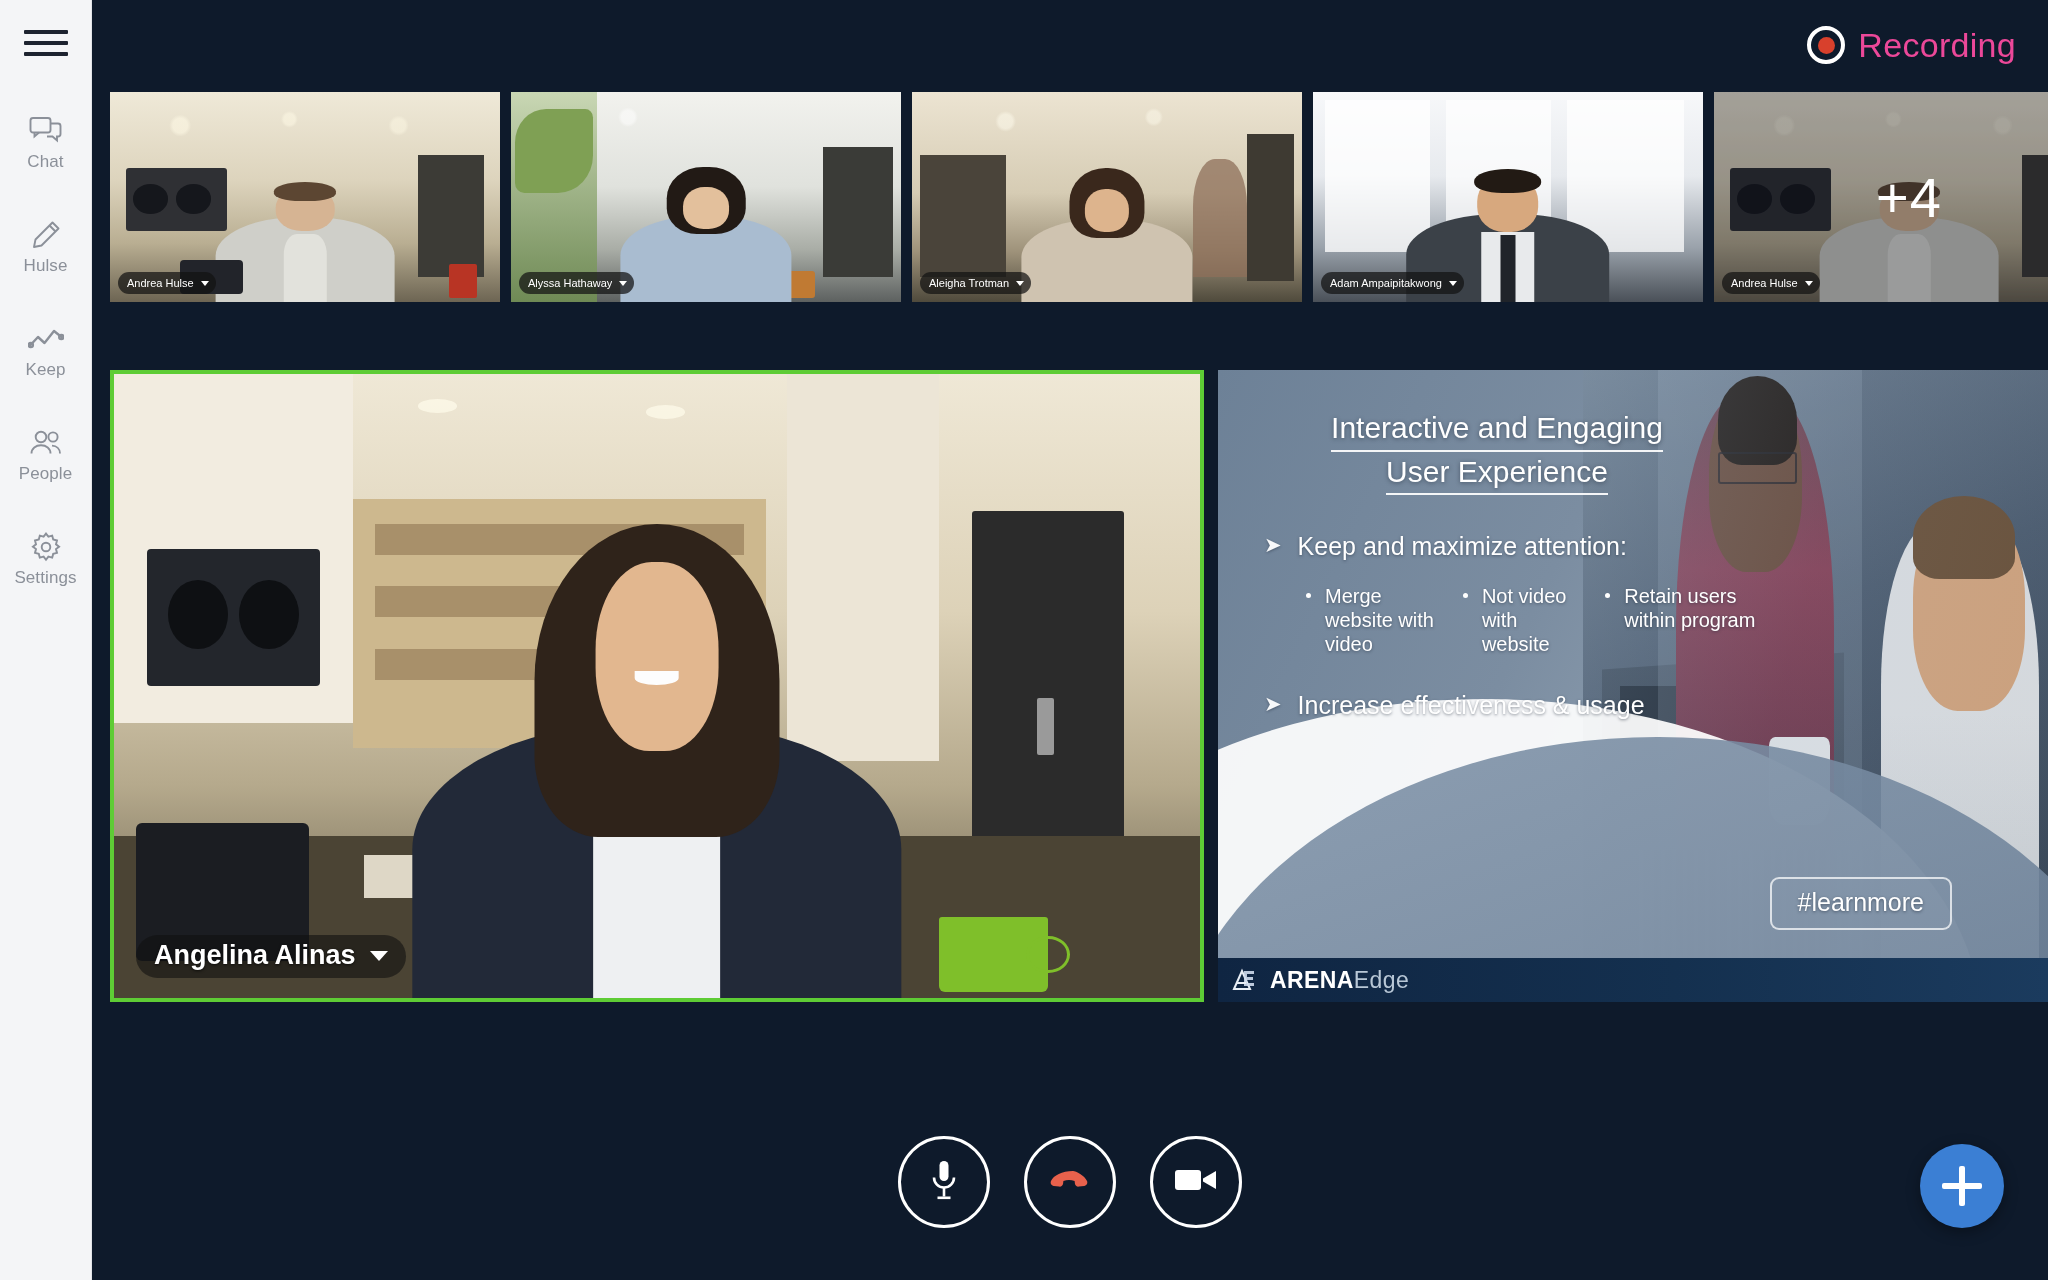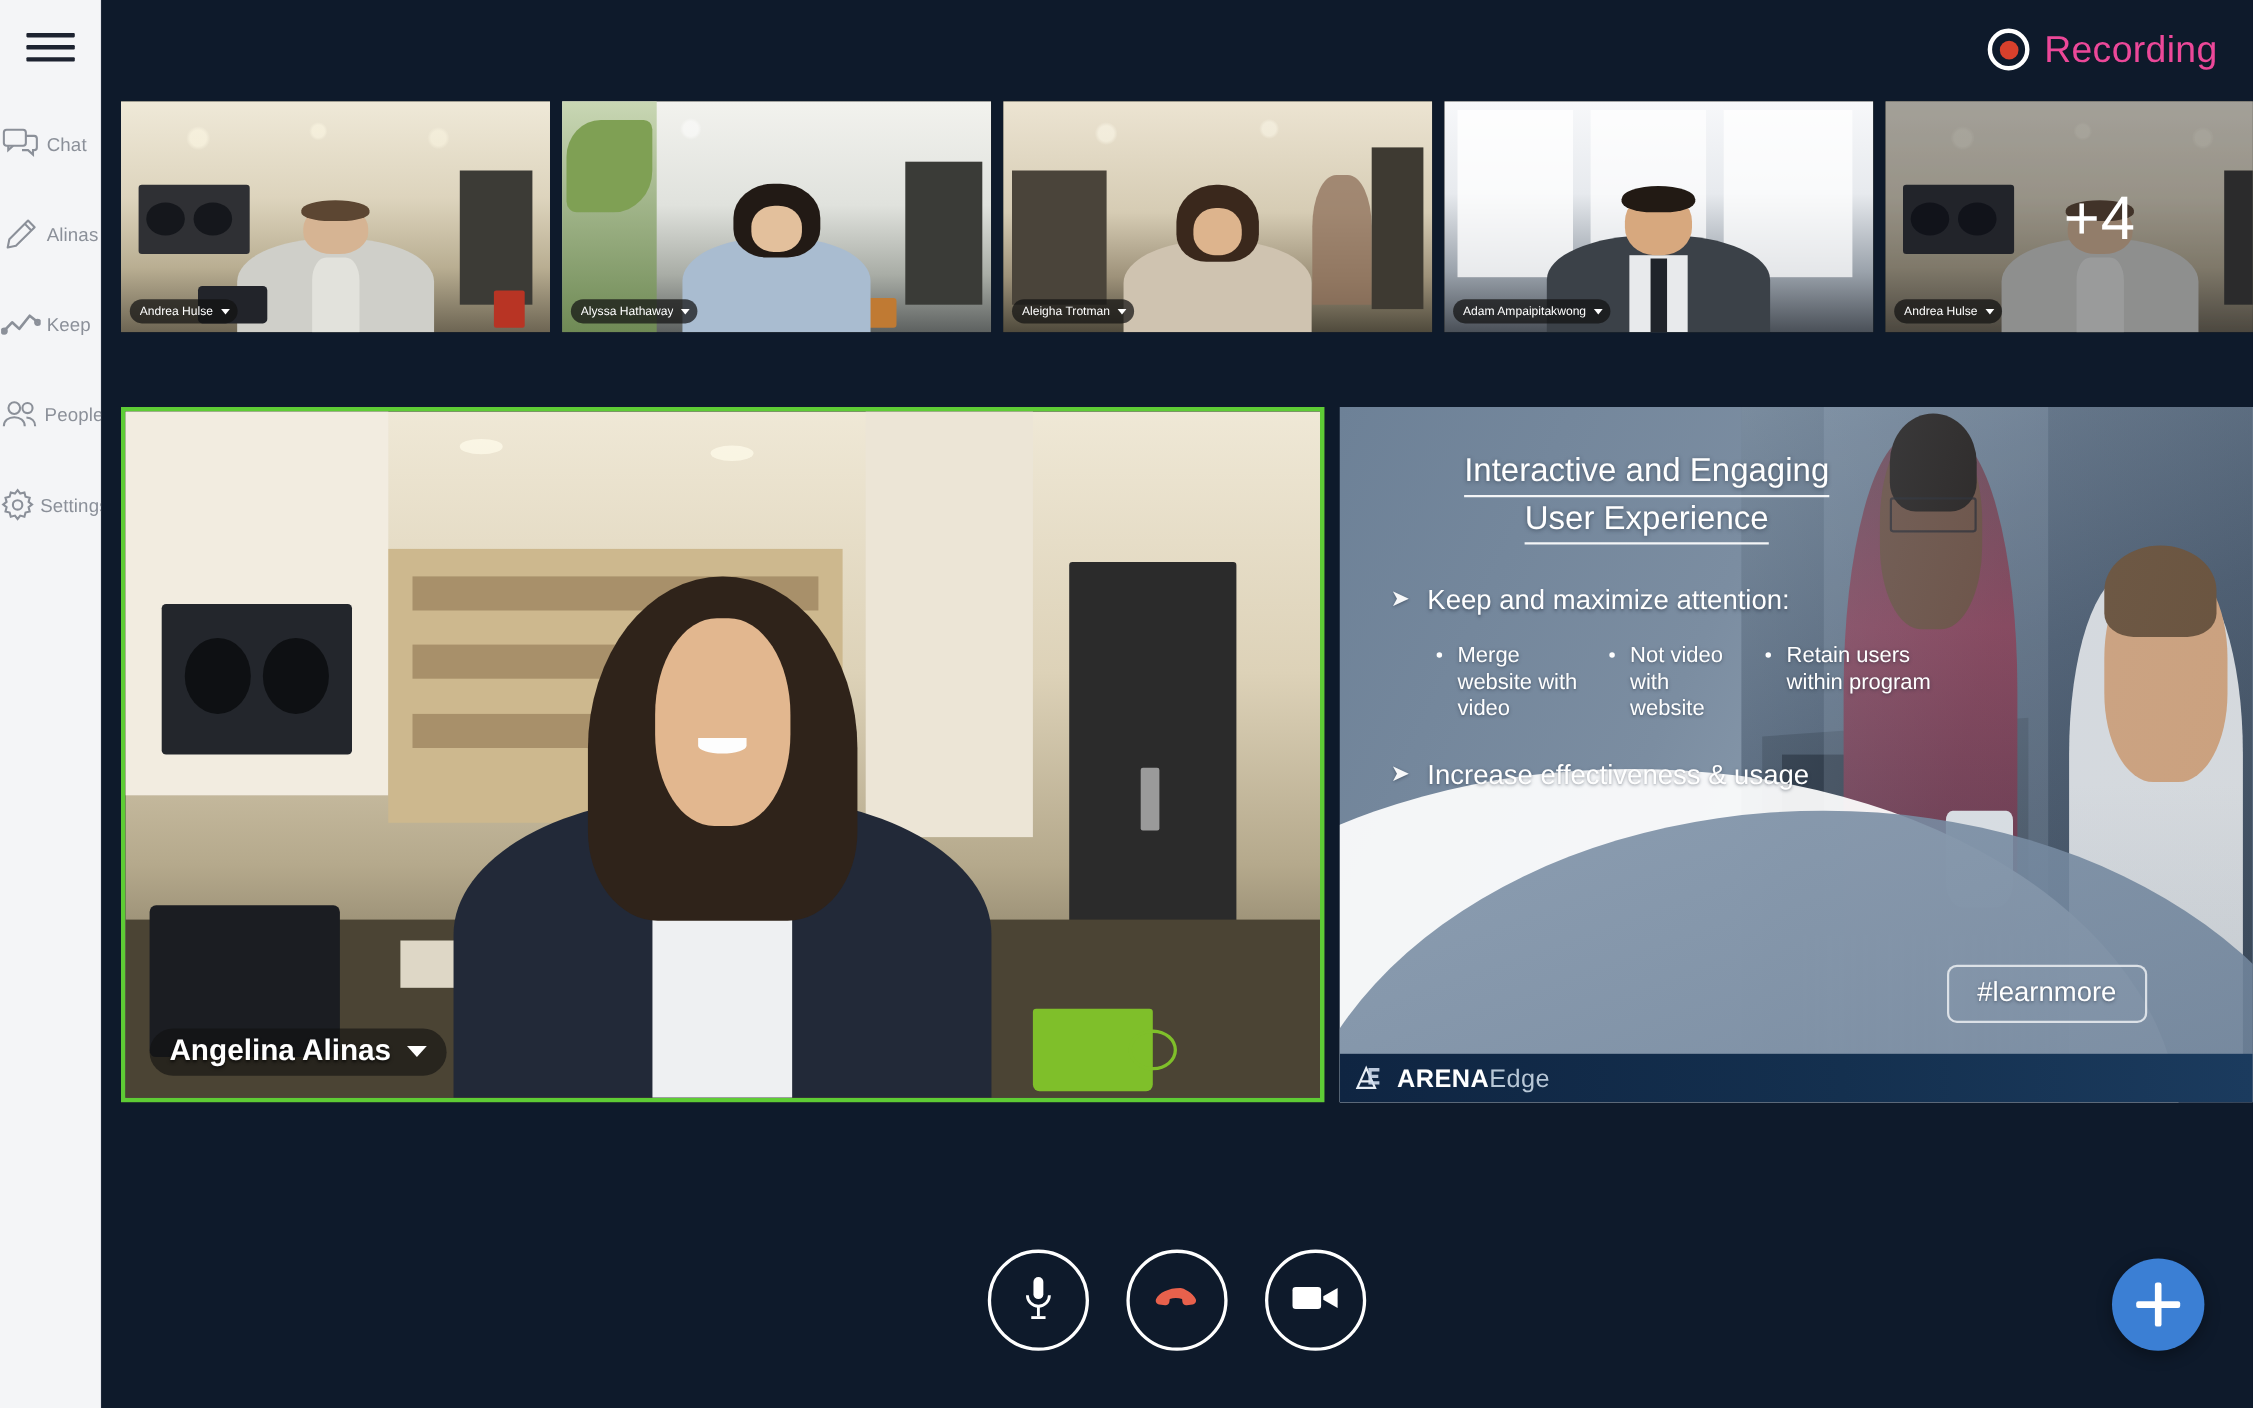--- a/index.html
+++ b/index.html
@@ -52,21 +52,21 @@
     margin-top: 48px;
     display: flex;
     flex-direction: column;
     gap: 36px;
     width: 100%;
     align-items: center;
   }
   .nav-item {
     width: 92px;
     display: flex;
-    flex-direction: row;
+    flex-direction: column;
     align-items: center;
     gap: 5px;
     cursor: pointer;
     padding: 6px 0;
   }
   .nav-item .nav-icon {
     width: 38px;
     height: 34px;
     display: flex;
     align-items: center;
@@ -489,21 +489,21 @@
         <span class="nav-label">Chat</span>
       </div>
 
       <div class="nav-item">
         <span class="nav-icon">
           <svg width="32" height="32" viewBox="0 0 32 32" fill="none" stroke="#8b9099" stroke-width="1.9" stroke-linejoin="round">
             <path d="M22.5 3.5 l6 6 -17 17 -7.5 1.5 1.5 -7.5 z"></path>
             <path d="M19.5 6.5 l6 6"></path>
           </svg>
         </span>
-        <span class="nav-label">Alinas</span>
+        <span class="nav-label">Hulse</span>
       </div>
 
       <div class="nav-item">
         <span class="nav-icon">
           <svg width="36" height="24" viewBox="0 0 36 24" fill="none" stroke="#8b9099" stroke-width="2.4" stroke-linecap="round" stroke-linejoin="round">
             <path d="M2.5 18 L10 10 L16.5 16 L26 4 L33.5 10"></path>
             <circle cx="2.8" cy="18" r="2.1"></circle>
             <circle cx="33.3" cy="10" r="2.1"></circle>
           </svg>
         </span>

